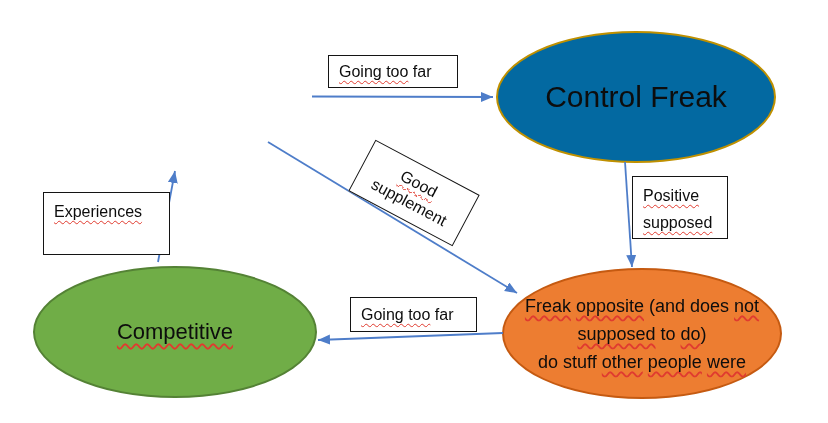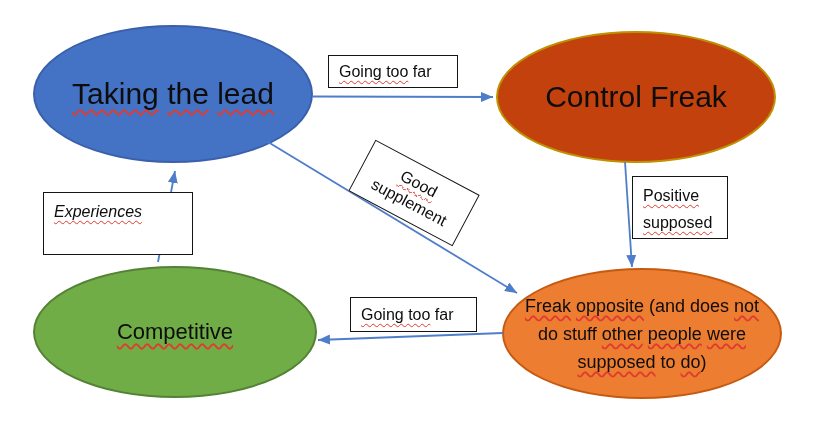--- a/index.html
+++ b/index.html
@@ -62,22 +62,22 @@
     left: 355px; top: 164px; width: 118px; height: 58px;
     transform: rotate(28deg);
     display: flex; flex-direction: column; align-items: center; justify-content: center;
     text-align: center; line-height: 21px;
   }
   #label-positive-opposite {
     left: 632px; top: 176px; width: 96px; height: 63px;
     padding: 5px 0 16px 10px; line-height: 27px;
   }
   #label-experiences {
-    left: 43px; top: 192px; width: 150px; height: 63px;
-    padding: 5px 0 0 10px; line-height: 27px; font-style: italic;
+    left: 43px; top: 192px; width: 127px; height: 63px;
+    padding: 5px 0 0 10px; line-height: 27px;
   }
   #label-going-too-far-bottom {
     left: 350px; top: 297px; width: 127px; height: 35px;
     display: flex; align-items: center; padding-left: 10px;
   }
 
   
   .sq {
     text-decoration-line: underline;
     text-decoration-style: wavy;
@@ -86,36 +86,33 @@
     text-decoration-skip-ink: none;
     text-underline-offset: 0.18em;
   }
   .node-label .sq { text-decoration-thickness: 1.5px; }
 </style>
 </head>
 <body>
 
 <div class="canvas" style="--arrow: #4e7dc9; --sq-color: #e03b2f; background-color: rgb(255, 255, 255);">
 
-  <div class="node" id="node-taking-the-lead" style="background-color: rgb(68, 114, 196); border-color: rgb(58, 95, 171);">
-    <div class="node-label"><span class="sq">Taking</span><span> </span><span class="sq">the</span><span> </span><span class="sq">lead</span></div>
-  </div>
 
-  <div class="node" id="node-control-freak" style="background-color: #c2410c; border-color: rgb(191, 144, 0); text-align: right;">
+  <div class="node" id="node-control-freak" style="background-color: #0369a1; border-color: rgb(191, 144, 0); text-align: right;">
     <div class="node-label"><span>Control Freak</span></div>
   </div>
 
   <div class="node" id="node-competitive" style="background-color: rgb(112, 173, 71); border-color: rgb(84, 130, 53);">
     <div class="node-label"><span class="sq">Competitive</span></div>
   </div>
 
   <div class="node" id="node-keeps-promises" style="background-color: rgb(237, 125, 49); border-color: rgb(197, 90, 17);">
     <div class="node-label"><span class="sq">Freak</span><span> </span><span class="sq">opposite</span><span> (and does </span><span class="sq">not</span></div>
+    <div class="node-label"><span class="sq">supposed</span><span> to </span><span class="sq">do</span><span>)</span></div>
     <div class="node-label"><span>do stuff </span><span class="sq">other</span><span> </span><span class="sq">people</span><span> </span><span class="sq">were</span></div>
-    <div class="node-label"><span class="sq">supposed</span><span> to </span><span class="sq">do</span><span>)</span></div>
   </div>
 
   <svg class="arrows" width="828" height="423" viewBox="0 0 828 423">
     <defs>
       <marker id="ah" markerUnits="userSpaceOnUse" markerWidth="13" markerHeight="11" refX="12" refY="5" orient="auto">
         <path class="ah-fill" d="M0,0 L12,5 L0,10 Z"></path>
       </marker>
     </defs>
     <line class="edge" x1="312" y1="96.5" x2="493" y2="97" marker-end="url(#ah)"></line>
     <line class="edge" x1="268" y1="142" x2="517" y2="293" marker-end="url(#ah)"></line>

